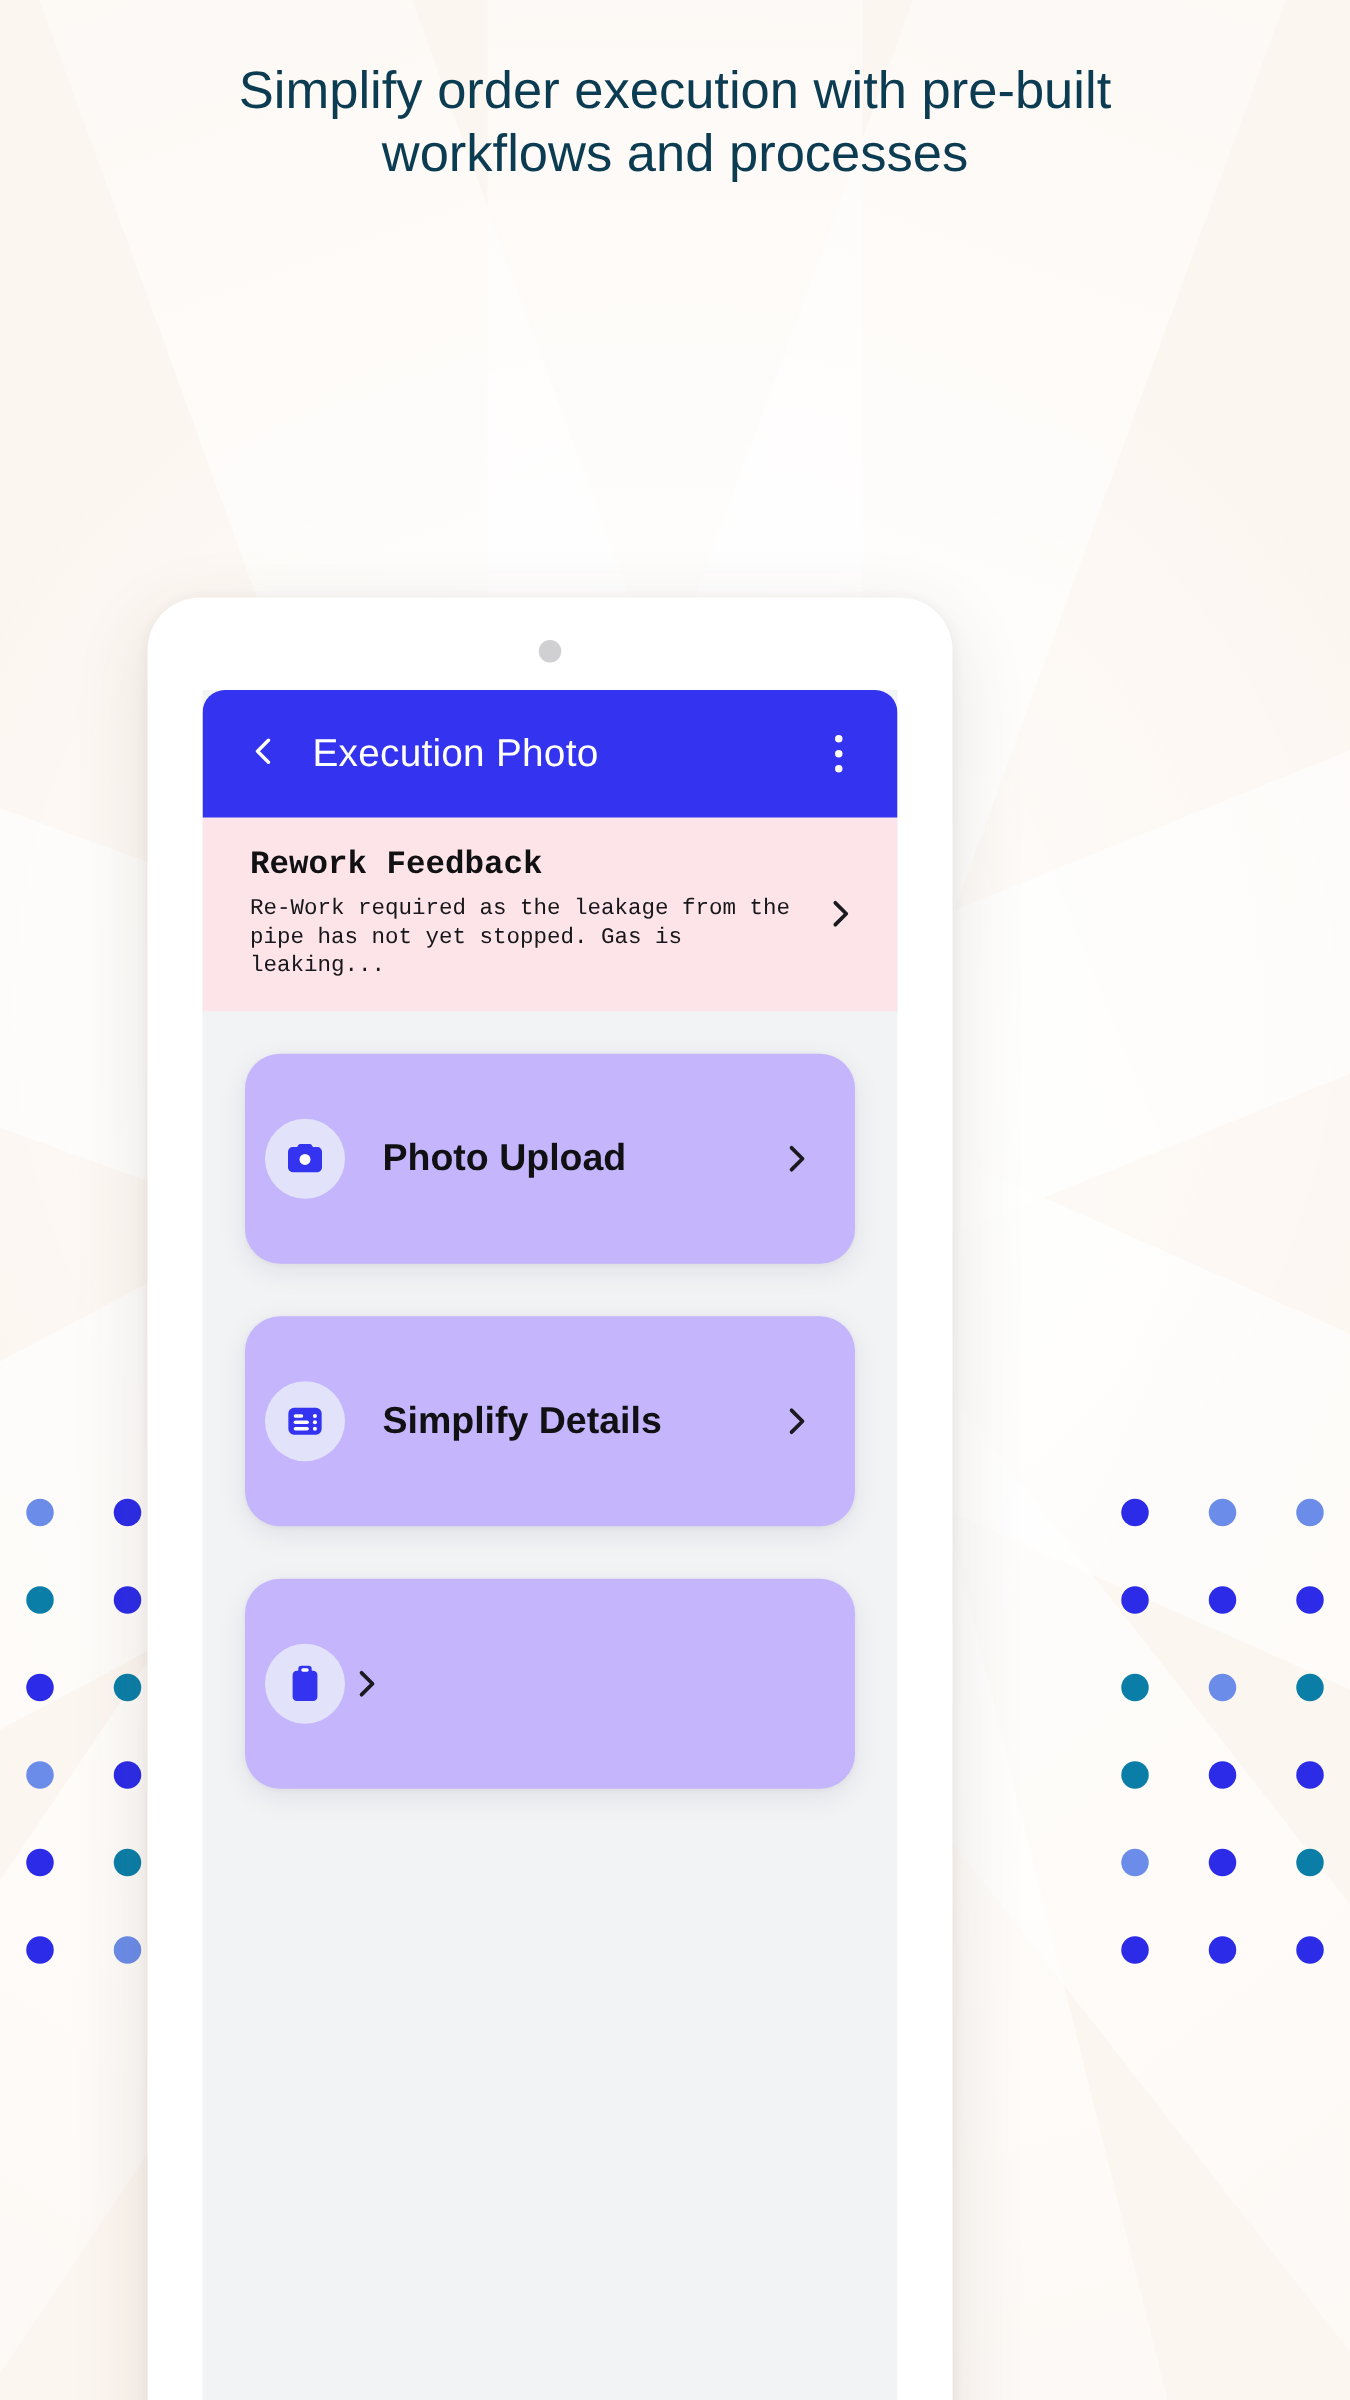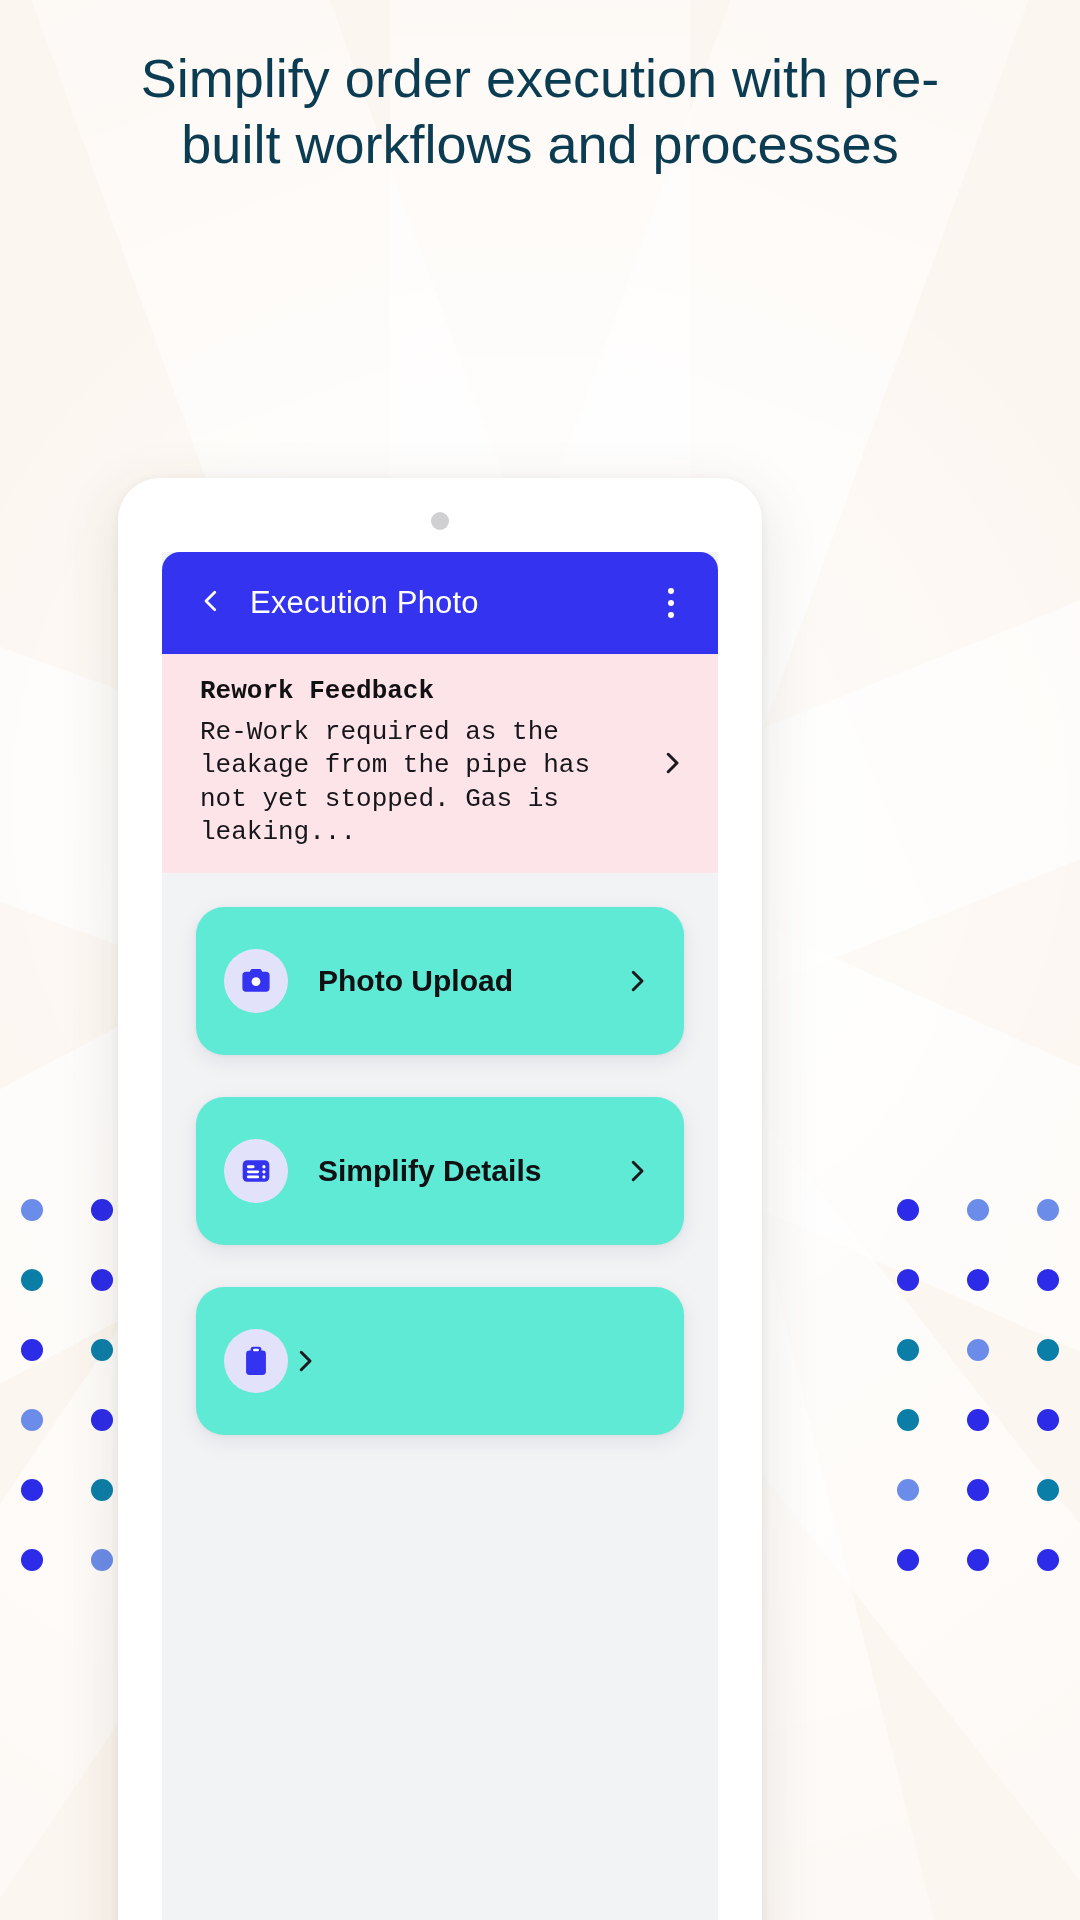--- a/index.html
+++ b/index.html
@@ -40,21 +40,21 @@
     font-size:74px;
     line-height:1.0;
     font-weight:bold;
     color:#0C3C52;
     letter-spacing:-1.5px;
     font-stretch:condensed;
     transform:scaleX(1.0);
   }
   .subtitle{
     margin-top:46px;
-    font-size:54px;
+    font-size:42px;
     line-height:1.22;
     color:#0C3C52;
     font-weight:400;
     padding:0 130px;
   }
 
   
   .dots{ position:absolute; z-index:2; display:grid; grid-template-columns:repeat(3,36px);
          grid-auto-rows:36px; column-gap:34px; row-gap:34px; }
   .dots.left{ left:14px; top:1192px; }
@@ -103,31 +103,31 @@
   .kebab i{ display:block; width:6px; height:6px; border-radius:50%; background:#fff; }
 
   
   .feedback{
     background:#FCE4E8;
     padding:22px 26px 24px 38px;
     display:flex; align-items:center; gap:10px;
   }
   .feedback-texts{ flex:1;font-family:Liberation Mono, monospace; }
   .fb-title{ font-size:26px; font-weight:bold; color:#111114; margin-bottom:10px; }
-  .fb-body{ font-size:26px; line-height:1.28; color:#17171B; font-weight:400; }
+  .fb-body{ font-size:18px; line-height:1.28; color:#17171B; font-weight:400; }
   .fb-chev{ width:40px; display:flex; align-items:center; justify-content:center; }
 
   
   .steps{ padding:34px 34px 0 34px; }
   .step-card{
-    background:#5eead4;
+    background:#c4b5fd;
     border-radius:28px;
-    height:148px;
+    height:168px;
     display:flex; align-items:center;
-    padding:0 30px 0 28px;
+    padding:0 30px 0 16px;
     margin-bottom:42px;
     box-shadow:0 6px 22px rgba(30,30,60,.08), 0 1px 4px rgba(30,30,60,.05);
   }
   .step-icon{
     width:64px; height:64px; border-radius:50%;
     background:#E2E3FA;
     display:flex; align-items:center; justify-content:center;
     flex:0 0 64px;
   }
   .step-label{

